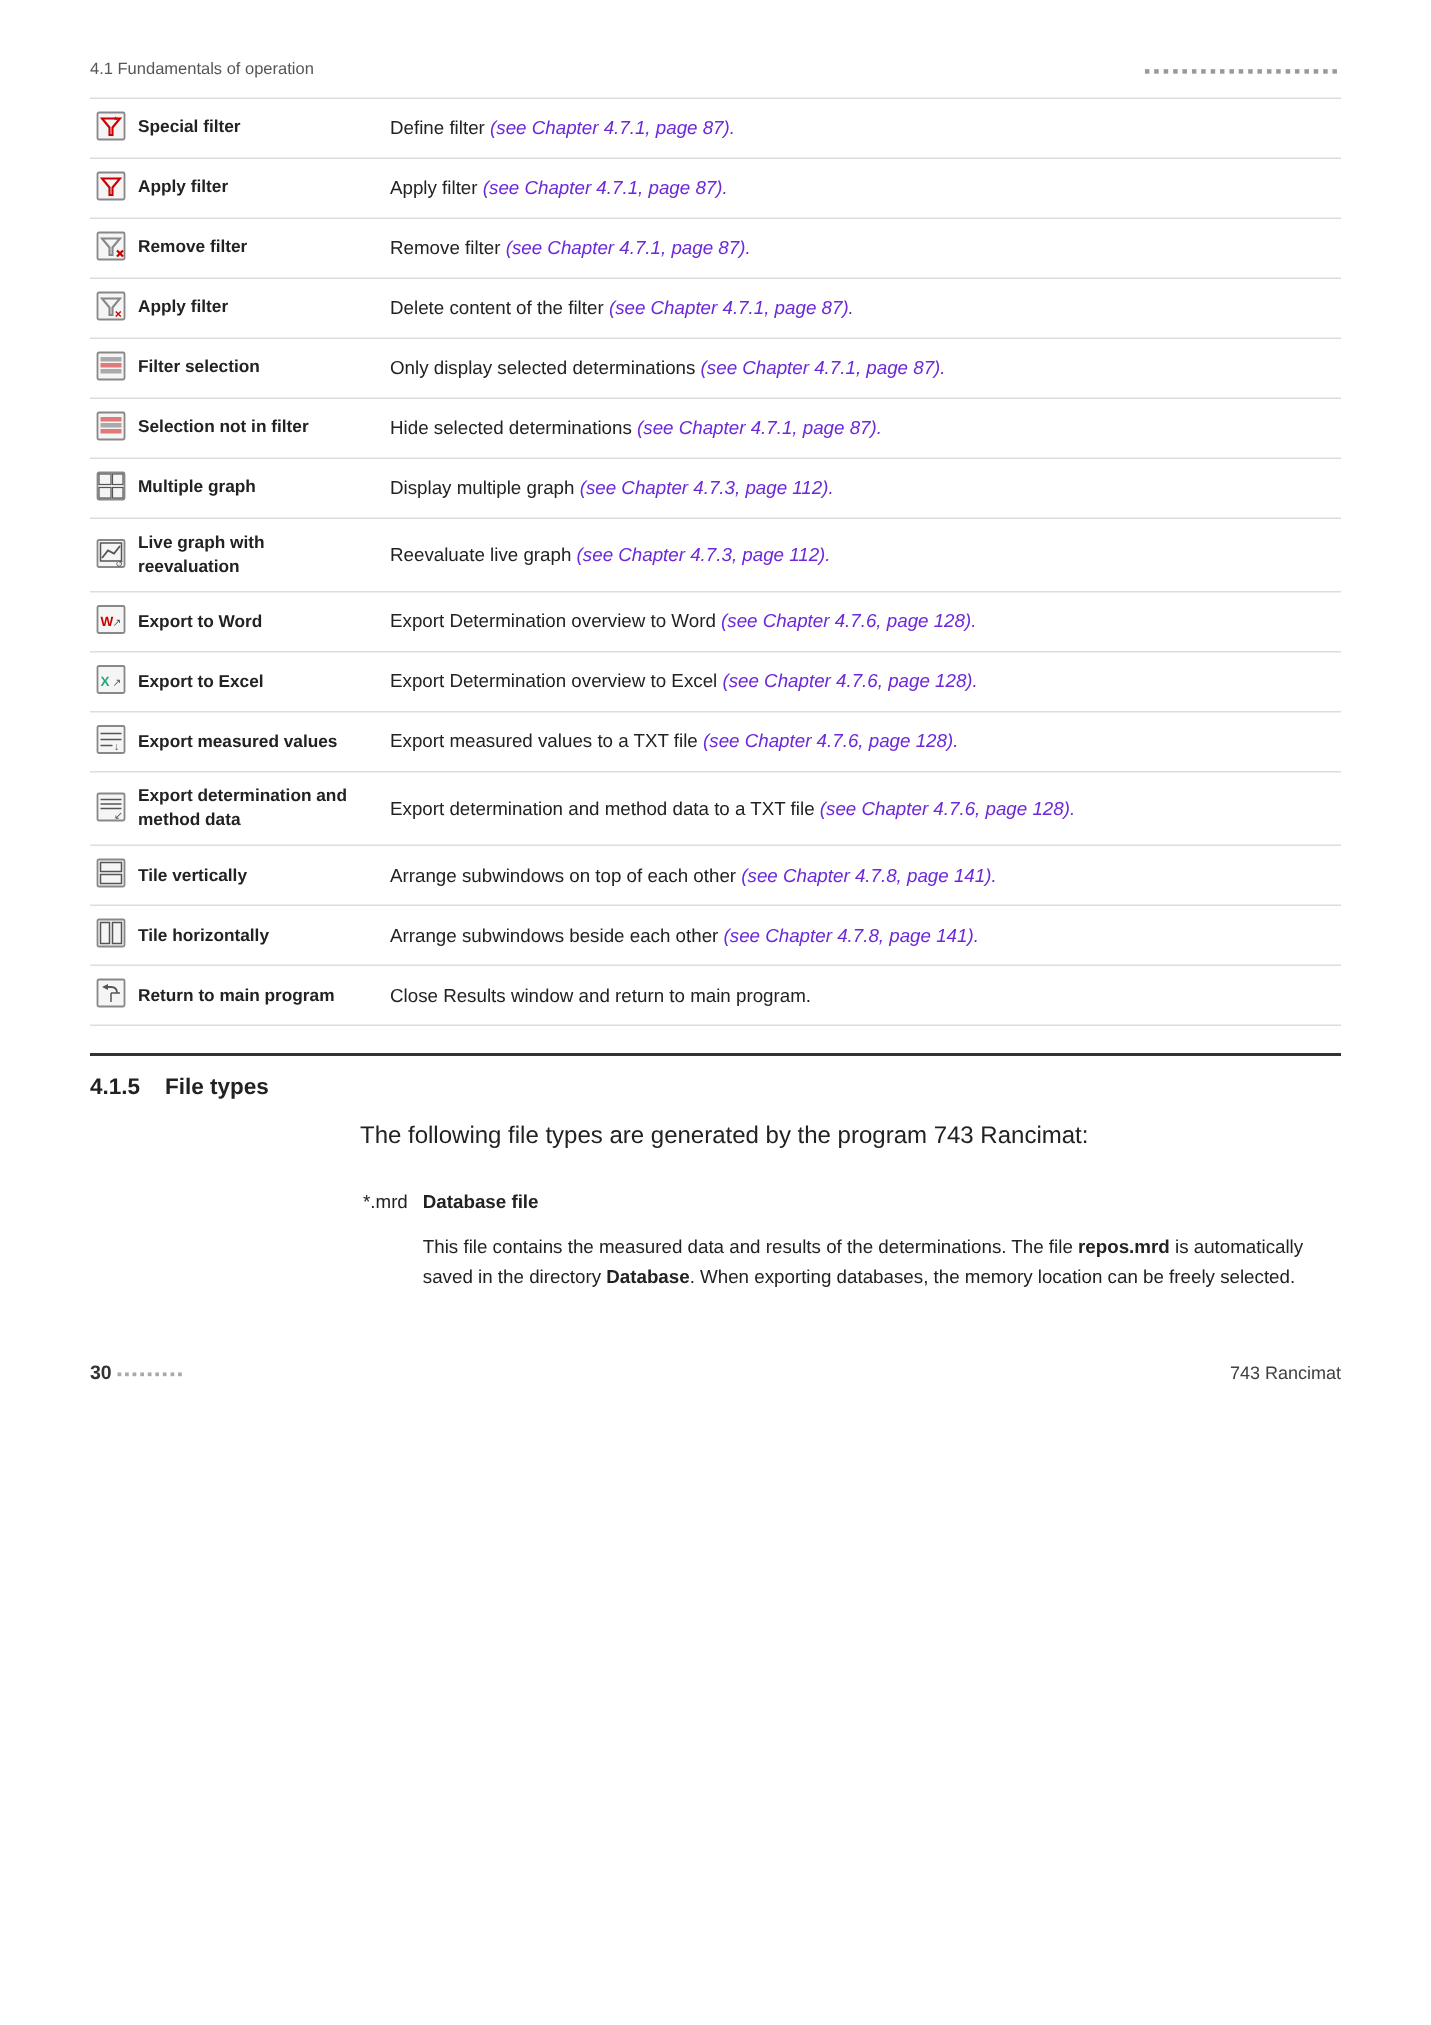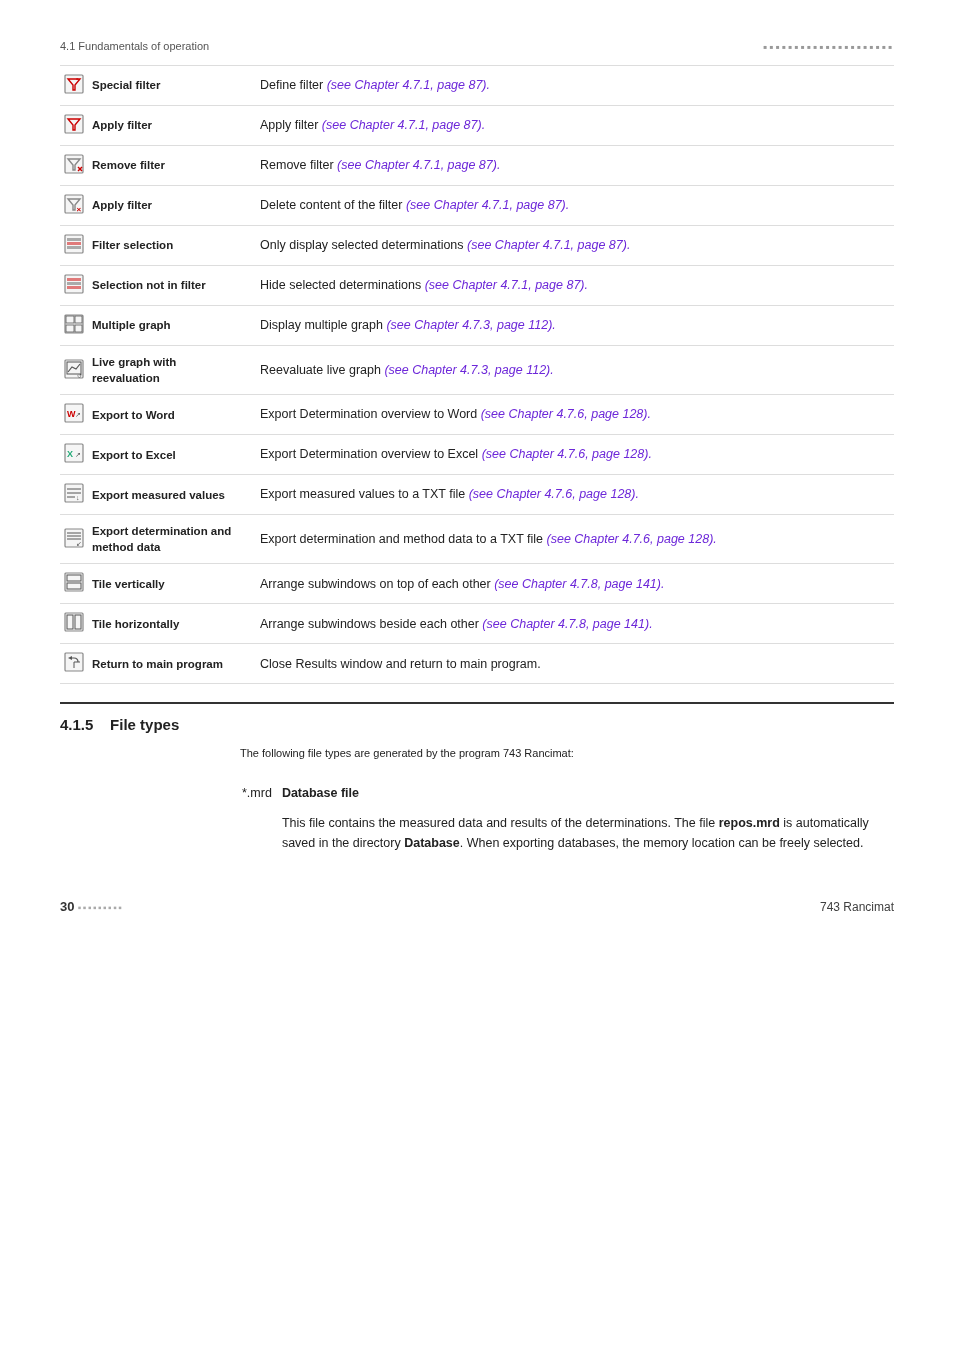--- a/index.html
+++ b/index.html
@@ -75,21 +75,21 @@
       font-size: 15px;
       font-weight: bold;
       margin-bottom: 12px;
       margin-top: 4px;
     }
     .section-heading .section-num {
       font-weight: bold;
     }
     .section-intro {
       margin-left: 180px;
-      font-size: 11px;
+      font-size: 16px;
       margin-bottom: 14px;
       line-height: 1.6;
     }
     .filetypes-table {
       margin-left: 180px;
       width: calc(100% - 180px);
     }
     .filetypes-table tr td {
       vertical-align: top;
       padding: 4px 8px 4px 0;

